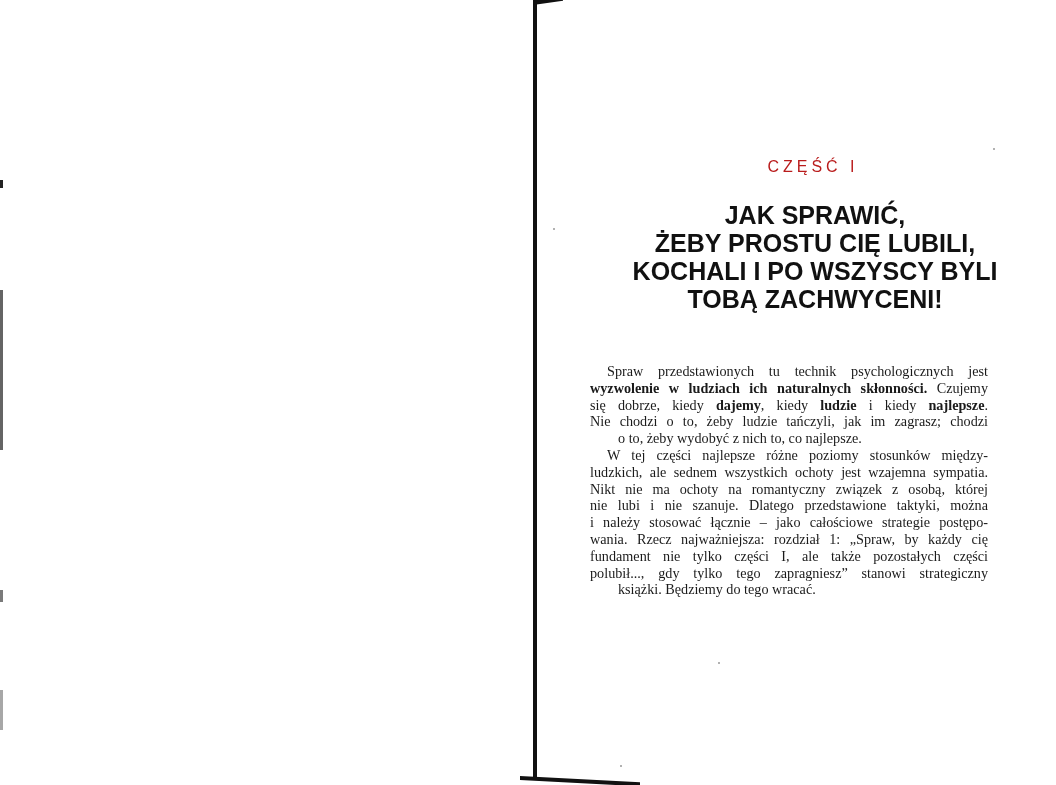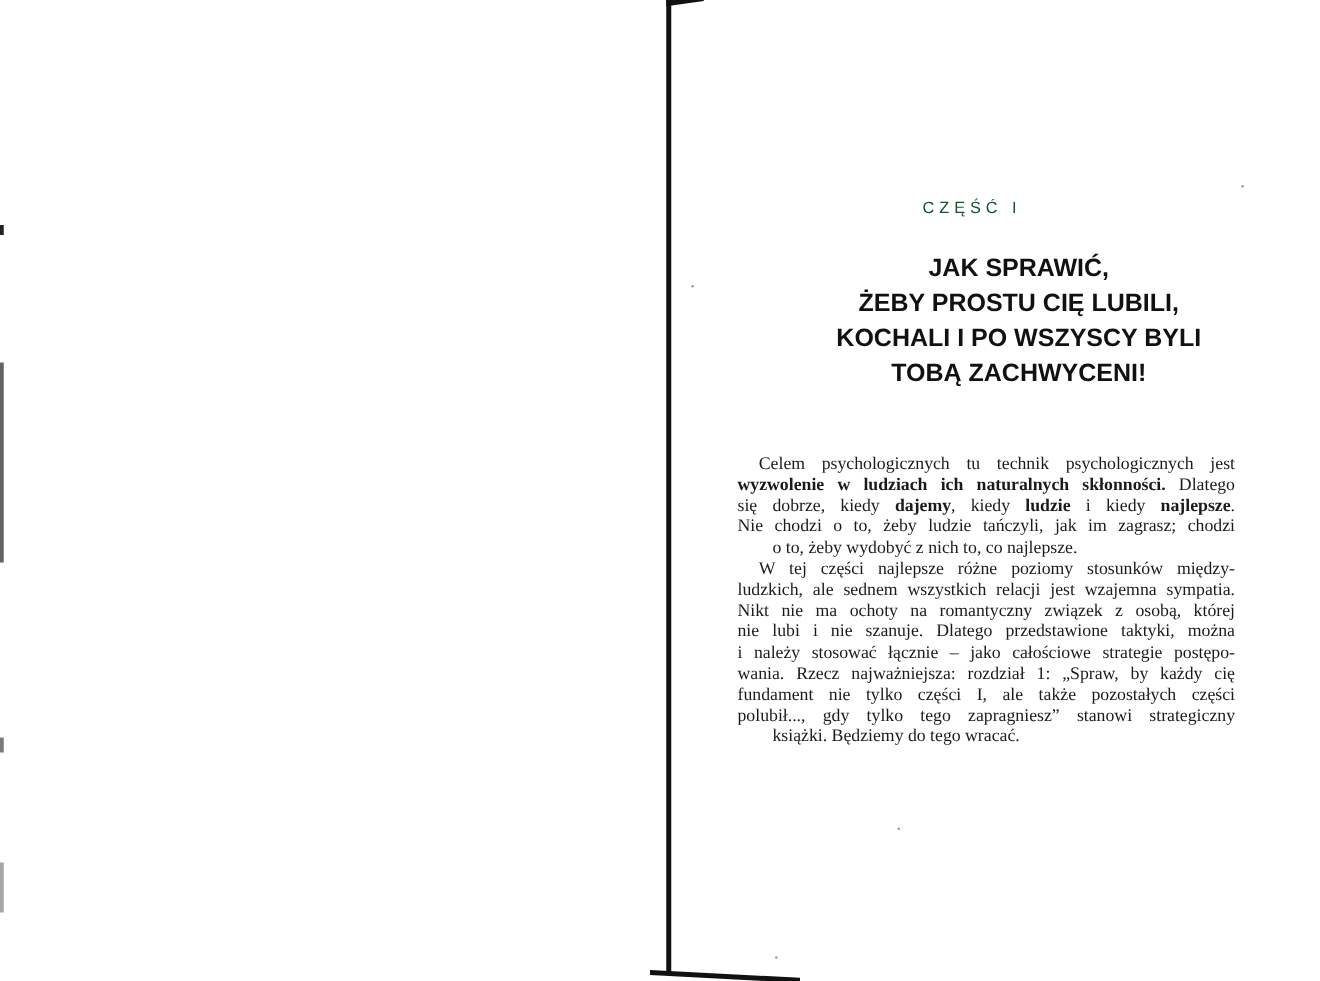--- a/index.html
+++ b/index.html
@@ -15,26 +15,26 @@
     .spine-top {
       position: absolute; left: 533px; top: 0; width: 30px; height: 5px; background: #111;
       transform: skewY(-8deg); transform-origin: left top;
     }
     .spine-bottom {
       position: absolute; left: 520px; top: 776px; width: 120px; height: 4px; background: #111;
       transform: skewY(3deg); transform-origin: left top;
     }
     .right-page { position: absolute; left: 538px; top: 0; width: 518px; height: 785px; }
     .part-label {
-      position: absolute; left: 200px; top: 158px; width: 150px; text-align: left;
-      font-family: "Liberation Sans", sans-serif; font-size: 13px; letter-spacing: 4px; color: #14532d;
+      position: absolute; left: 200px; top: 158px; width: 150px; text-align: center;
+      font-family: "Liberation Sans", sans-serif; font-size: 16px; letter-spacing: 4px; color: #b91c1c;
     }
     .title {
       position: absolute; left: 52px; top: 201px; width: 450px; text-align: center;
-      font-family: "Liberation Sans", sans-serif; font-weight: bold; font-size: 20px;
+      font-family: "Liberation Sans", sans-serif; font-weight: bold; font-size: 25px;
       line-height: 28px; color: #111;
     }
     .title div { white-space: nowrap; }
     .body-text {
       position: absolute; left: 52px; top: 363px; width: 398px;
       font-size: 14.2px; line-height: 16.8px; color: #1a1a1a; text-align: justify;
     }
     .body-text .line { display: block; white-space: nowrap; text-align-last: justify; }
     .body-text .line.last { text-align-last: left; margin-left: 28px; }
     .body-text .indent { padding-left: 17px; }
@@ -59,28 +59,28 @@
   <div class="part-label">CZĘŚĆ I</div>
 
   <div class="title">
     <div>JAK SPRAWIĆ,</div>
     <div>ŻEBY PROSTU CIĘ LUBILI,</div>
     <div>KOCHALI I PO WSZYSCY BYLI</div>
     <div>TOBĄ ZACHWYCENI!</div>
   </div>
 
   <div class="body-text">
-    <span class="line indent">Celem psychologicznych tu technik psychologicznych jest</span>
-    <span class="line"><b>wyzwolenie w ludziach ich naturalnych skłonności.</b><span> Dlatego</span></span>
+    <span class="line indent">Spraw przedstawionych tu technik psychologicznych jest</span>
+    <span class="line"><b>wyzwolenie w ludziach ich naturalnych skłonności.</b><span> Czujemy</span></span>
     <span class="line"><span>się dobrze, kiedy </span><b>dajemy</b><span>, kiedy </span><b>ludzie</b><span> i kiedy </span><b>najlepsze</b><span>.</span></span>
     <span class="line">Nie chodzi o to, żeby ludzie tańczyli, jak im zagrasz; chodzi</span>
     <span class="line last">o to, żeby wydobyć z nich to, co najlepsze.</span>
 
     <span class="line indent">W tej części najlepsze różne poziomy stosunków między-</span>
-    <span class="line">ludzkich, ale sednem wszystkich relacji jest wzajemna sympatia.</span>
+    <span class="line">ludzkich, ale sednem wszystkich ochoty jest wzajemna sympatia.</span>
     <span class="line">Nikt nie ma ochoty na romantyczny związek z osobą, której</span>
     <span class="line">nie lubi i nie szanuje. Dlatego przedstawione taktyki, można</span>
     <span class="line">i należy stosować łącznie – jako całościowe strategie postępo-</span>
     <span class="line">wania. Rzecz najważniejsza: rozdział 1: „Spraw, by każdy cię</span>
     <span class="line">fundament nie tylko części I, ale także pozostałych części</span>
     <span class="line">polubił..., gdy tylko tego zapragniesz” stanowi strategiczny</span>
     <span class="line last">książki. Będziemy do tego wracać.</span>
   </div>
 
   <div class="dot" style="left:455px;top:148px;"></div>

